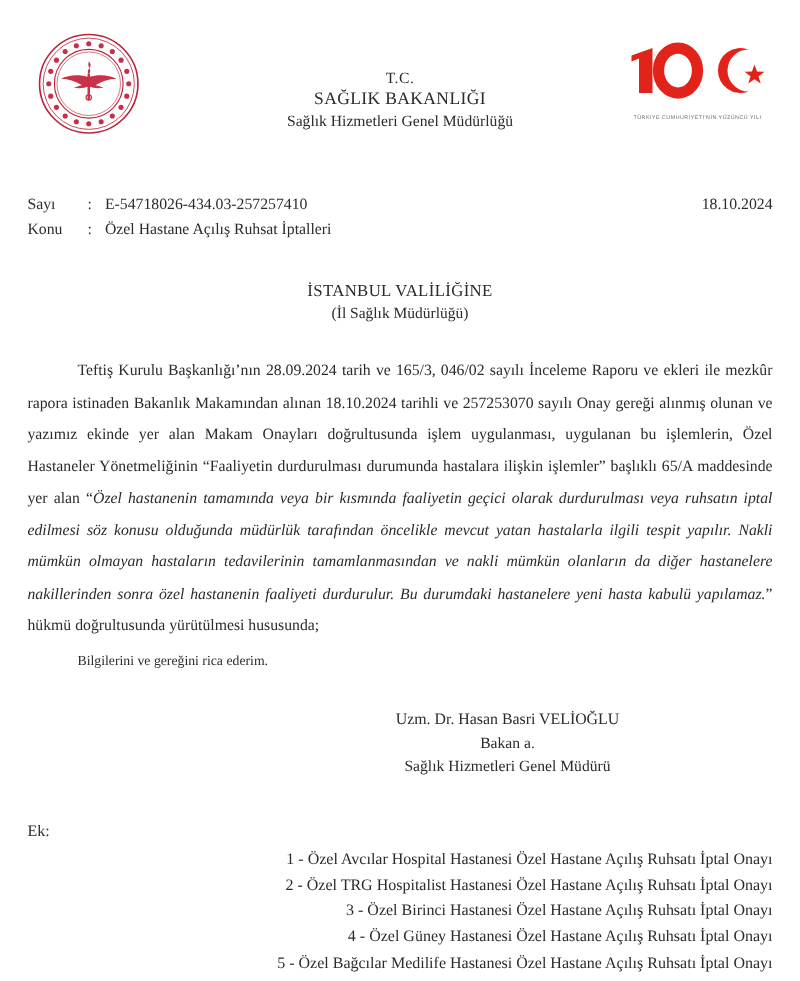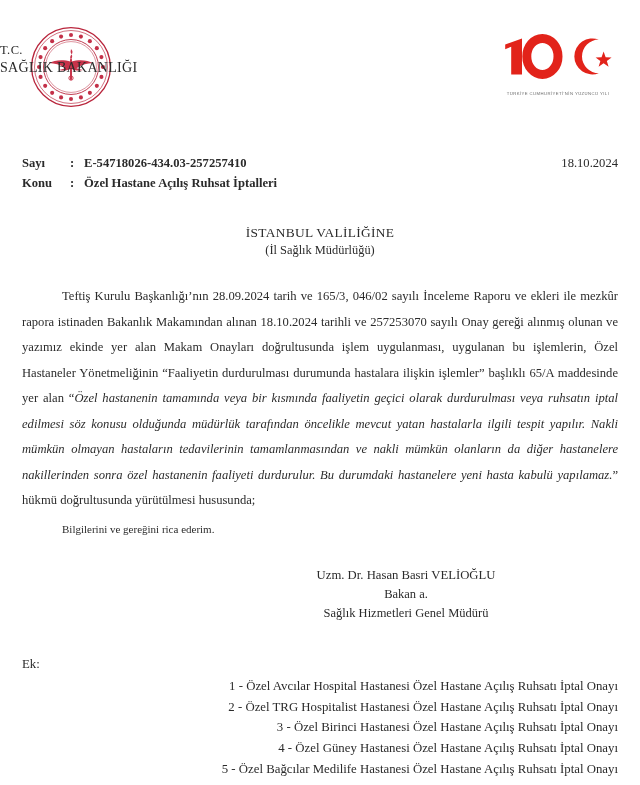--- a/index.html
+++ b/index.html
@@ -33,21 +33,22 @@
     position: absolute;
     left: 30px;
     top: 8px;
     width: 82px;
     height: 82px;
   }
   .header-titles {
     position: absolute;
     left: 0;
     right: 0;
-    top: 24px;
+    top: 36px;
+    text-align: center;
     line-height: 1.32;
   }
   .hdr-tc {
     font-size: 12.5px;
     letter-spacing: 0.4px;
   }
   .hdr-ministry {
     font-size: 14px;
     letter-spacing: 0.3px;
   }
@@ -76,21 +77,20 @@
   
   .refblock {
     position: relative;
     margin: 26px 22px 0 22px;
     font-size: 12.6px;
     line-height: 1.55;
   }
   .ref-row {
     display: flex;
     align-items: flex-end;
-    font-weight: bold;
   }
   .ref-label { width: 48px; }
   .ref-colon { width: 14px; }
   .ref-value { flex: 1; }
   .ref-date {
     position: absolute;
     right: 0;
     top: 0;
     font-size: 12.6px;
   }
@@ -209,20 +209,21 @@
         <g fill="none" stroke="#c8334a" stroke-width="1.1">
           <path d="M46 44 q4 4.5 8 0"></path>
           <path d="M45.5 50 q4.5 4.8 9 0"></path>
         </g>
       </svg>
     </div>
 
     <div class="header-titles">
       <div class="hdr-tc">T.C.</div>
       <div class="hdr-ministry">SAĞLIK BAKANLIĞI</div>
+      <div class="hdr-dept">Sağlık Hizmetleri Genel Müdürlüğü</div>
     </div>
 
     <div class="centenary">
       <svg viewBox="0 0 200 74" width="120" height="58" aria-hidden="true">
 
         <path d="M12 16 L40 6 L40 66 L22 66 L22 20 L12 24 Z" fill="#e2231a"></path>
 
         <ellipse cx="74" cy="36" rx="26" ry="30" fill="none" stroke="#e2231a" stroke-width="15"></ellipse>
 
         <path d="M168 8 a30 30 0 1 0 0 56 a23 23 0 1 1 0 -56 z" fill="#e2231a"></path>

